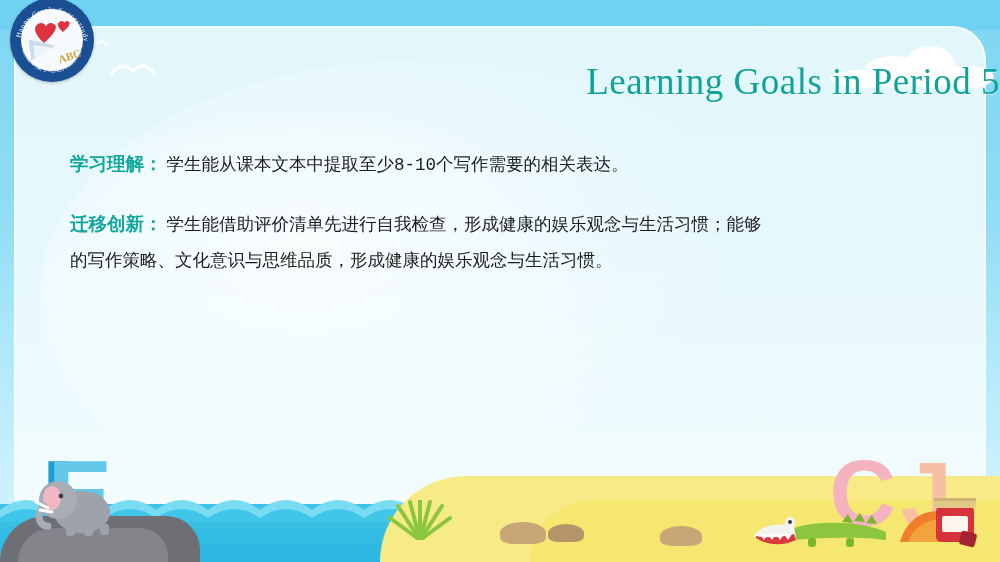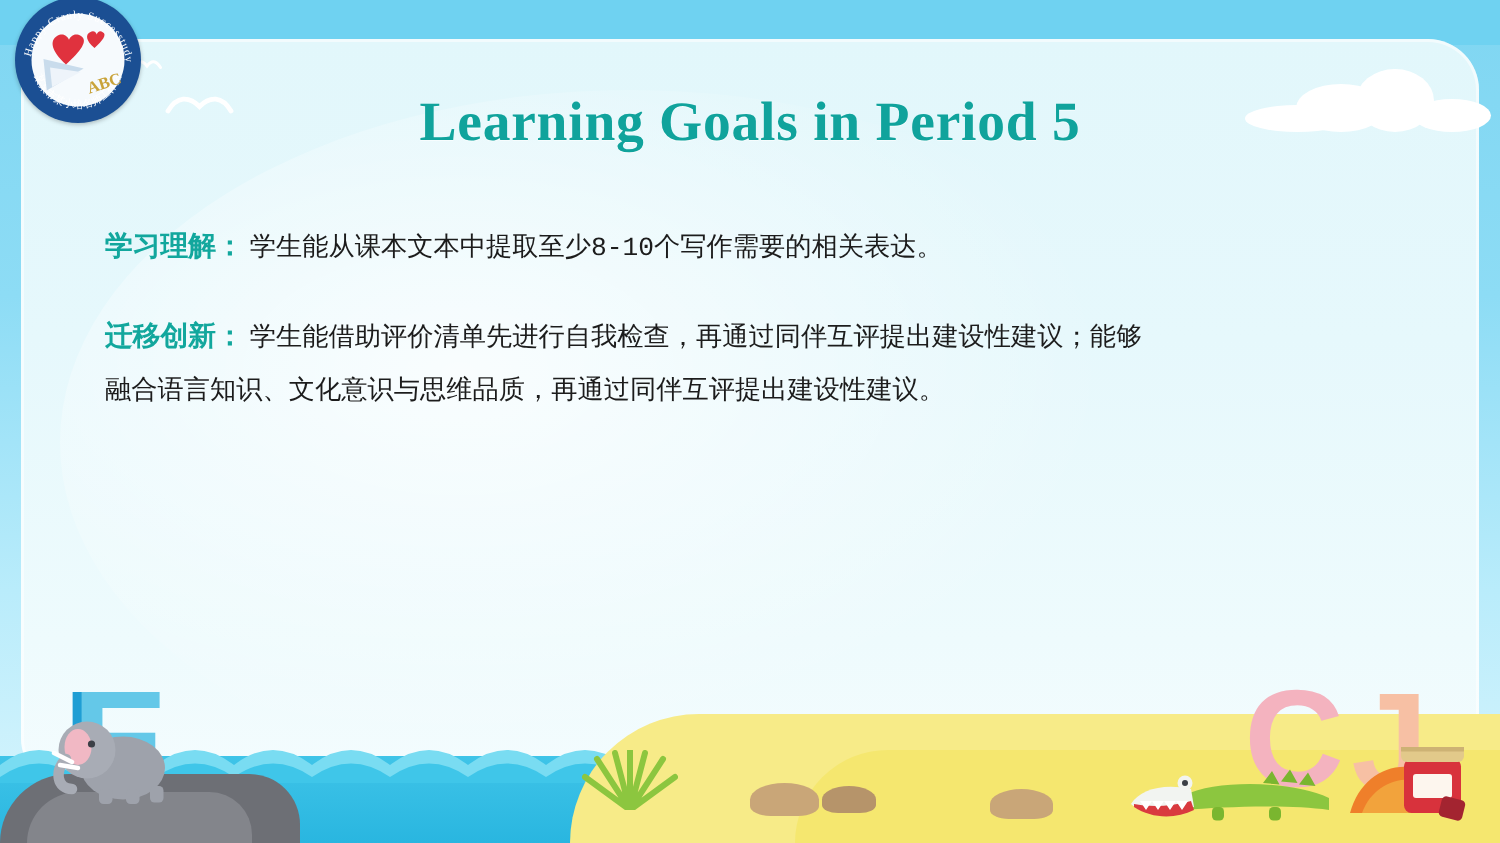--- a/index.html
+++ b/index.html
@@ -64,23 +64,23 @@
     border-left:20px solid #eef4fa;border-top:5px solid transparent;border-bottom:8px solid transparent;
     transform:rotate(-6deg);
   }
   .badge-abc{
     position:absolute;left:48px;top:52px;font-size:11px;font-weight:bold;color:#c9a33a;
     transform:rotate(-18deg);font-family:"Liberation Serif",serif;
   }
 
   
   .title{
-    position:absolute;left:0;top:60px;width:1000px;text-align:center;
+    position:absolute;left:0;top:60px;width:1000px;text-align:right;
     font-family:"Liberation Serif","DejaVu Serif",serif;
-    font-weight:bold;font-size:37px;color:#10a39c;letter-spacing:.5px;
+    font-weight:normal;font-size:37px;color:#10a39c;letter-spacing:.5px;
     text-shadow:0 1px 0 rgba(255,255,255,.6);
   }
 
   
   .content{
     position:absolute;left:70px;top:148px;width:862px;
   }
   .goal-block{margin-bottom:24px;}
   .goal-line{
     font-family:Liberation Mono, monospace;
@@ -196,23 +196,23 @@
 
     <div class="goal-block">
       <div class="goal-line">
         <span class="goal-label">学习理解：</span><span>学生能从课本文本中提取至少8-10个写作需要的相关表达。</span>
       </div>
     </div>
 
 
     <div class="goal-block">
       <div class="goal-line">
-        <span class="goal-label">迁移创新：</span><span>学生能借助评价清单先进行自我检查，再通过同伴互评提出建设性建议；能够</span>
+        <span class="goal-label">迁移创新：</span><span>学生能借助评价清单先进行自我检查，形成健康的娱乐观念与生活习惯；能够</span>
       </div>
-      <div class="goal-line">融合语言知识、文化意识与思维品质，再通过同伴互评提出建设性建议。</div>
+      <div class="goal-line">的写作策略、文化意识与思维品质，形成健康的娱乐观念与生活习惯。</div>
     </div>
 
   </div>
 
   <div class="scene">
 
     <div class="sea"></div>
     <svg style="position:absolute;left:0;bottom:40px;" width="640" height="34" viewBox="0 0 640 34">
       <path d="M0 22 Q 26 2 52 22 Q 78 2 104 22 Q 130 2 156 22 Q 182 2 208 22 Q 234 2 260 22 Q 286 2 312 22 Q 338 2 364 22 Q 390 2 416 22 Q 442 2 468 22 Q 494 2 520 22 Q 546 2 572 22 Q 598 2 624 22 L 640 22 L 640 34 L 0 34 Z" fill="#79dcf2"></path>
       <path d="M0 30 Q 26 12 52 30 Q 78 12 104 30 Q 130 12 156 30 Q 182 12 208 30 Q 234 12 260 30 Q 286 12 312 30 Q 338 12 364 30 Q 390 12 416 30 Q 442 12 468 30 Q 494 12 520 30 L 640 30 L 640 34 L 0 34 Z" fill="#3fc6e9"></path>

